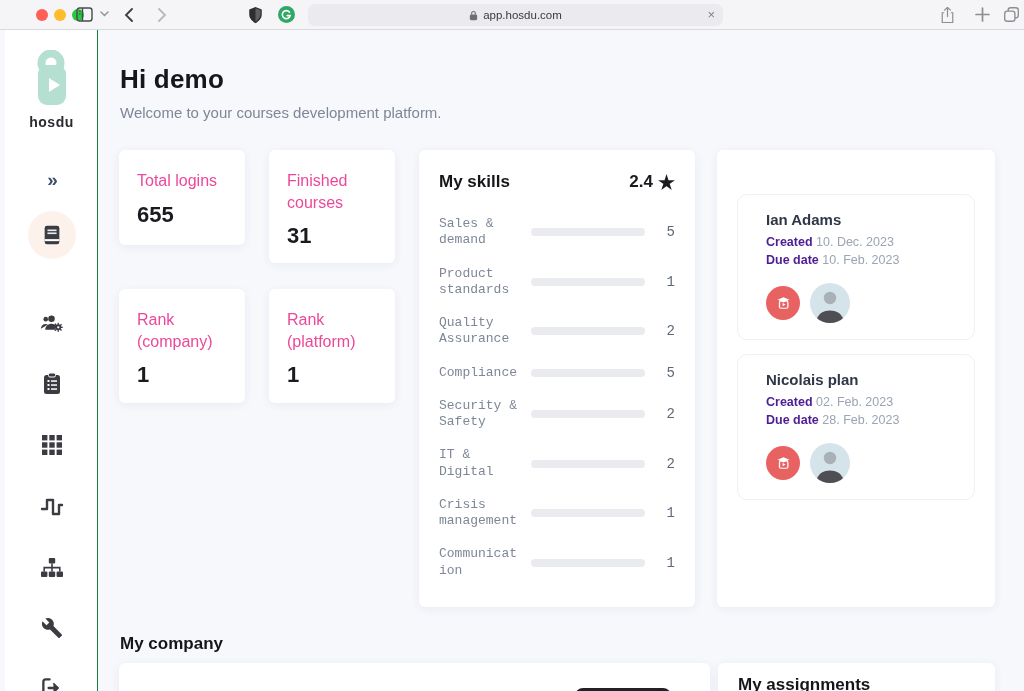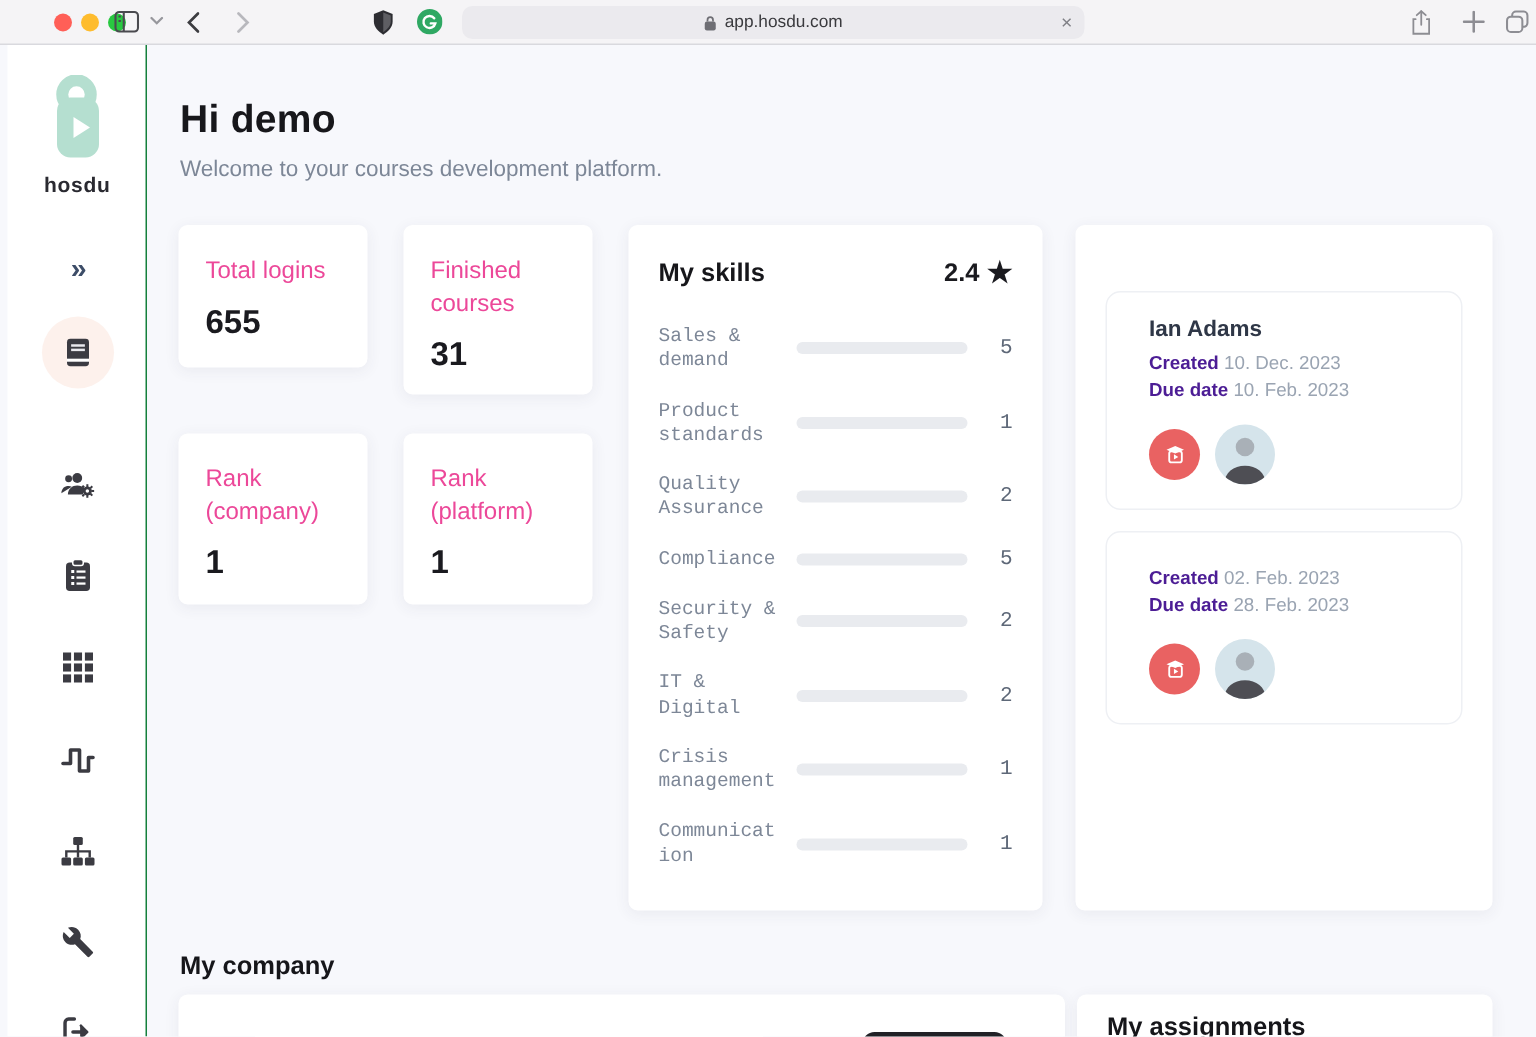--- a/index.html
+++ b/index.html
@@ -348,20 +348,21 @@
         <span class="avatar">
           <svg width="40" height="40" viewBox="0 0 40 40">
               <circle cx="20" cy="15" r="6.2" fill="#a9b0b7"></circle>
               <path d="M6 41c0-9 6.3-13.5 14-13.5S34 32 34 41z" fill="#4e4e54"></path>
             </svg>
         </span>
       </div>
     </div>
 
     <div class="plan-card">
+      <div class="plan-name">Nicolais plan</div>
       <div class="plan-meta"><b>Created</b> <span>02. Feb. 2023</span></div>
       <div class="plan-meta" style="margin-top:4px"><b>Due date</b> <span>28. Feb. 2023</span></div>
       <div class="plan-icons">
         <span class="course-circle">
           <svg width="19" height="19" viewBox="0 0 26 26">
               <polygon points="5,8 13,4.5 21,8 13,11.5" fill="#fff"></polygon>
               <rect x="7.5" y="9.5" width="11.5" height="10" rx="2" fill="none" stroke="#fff" stroke-width="1.7"></rect>
               <path d="M11.8 12.2l4 2.3-4 2.3z" fill="#fff"></path>
             </svg>
         </span>

